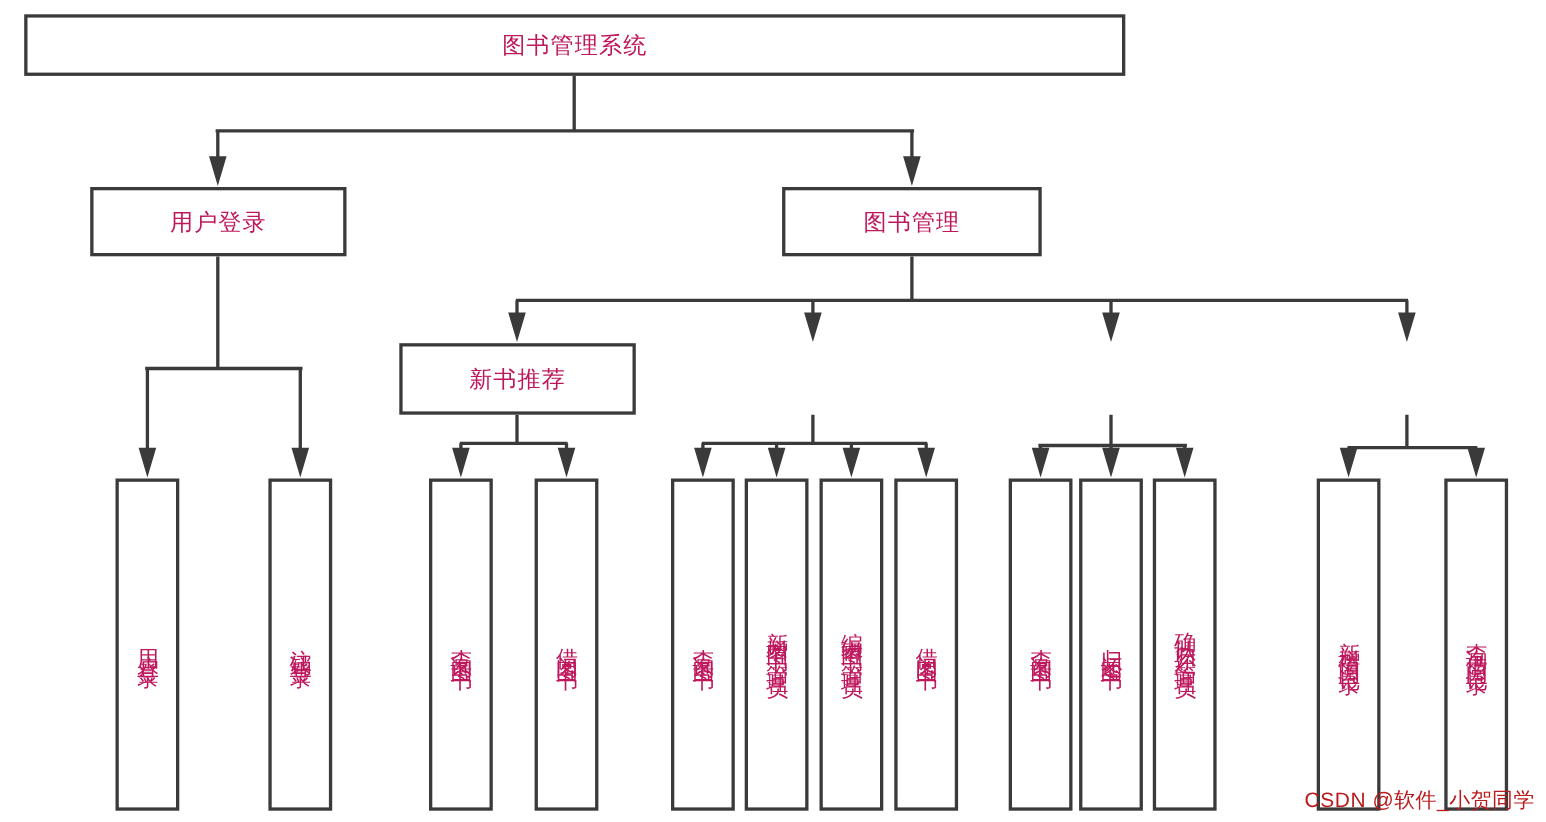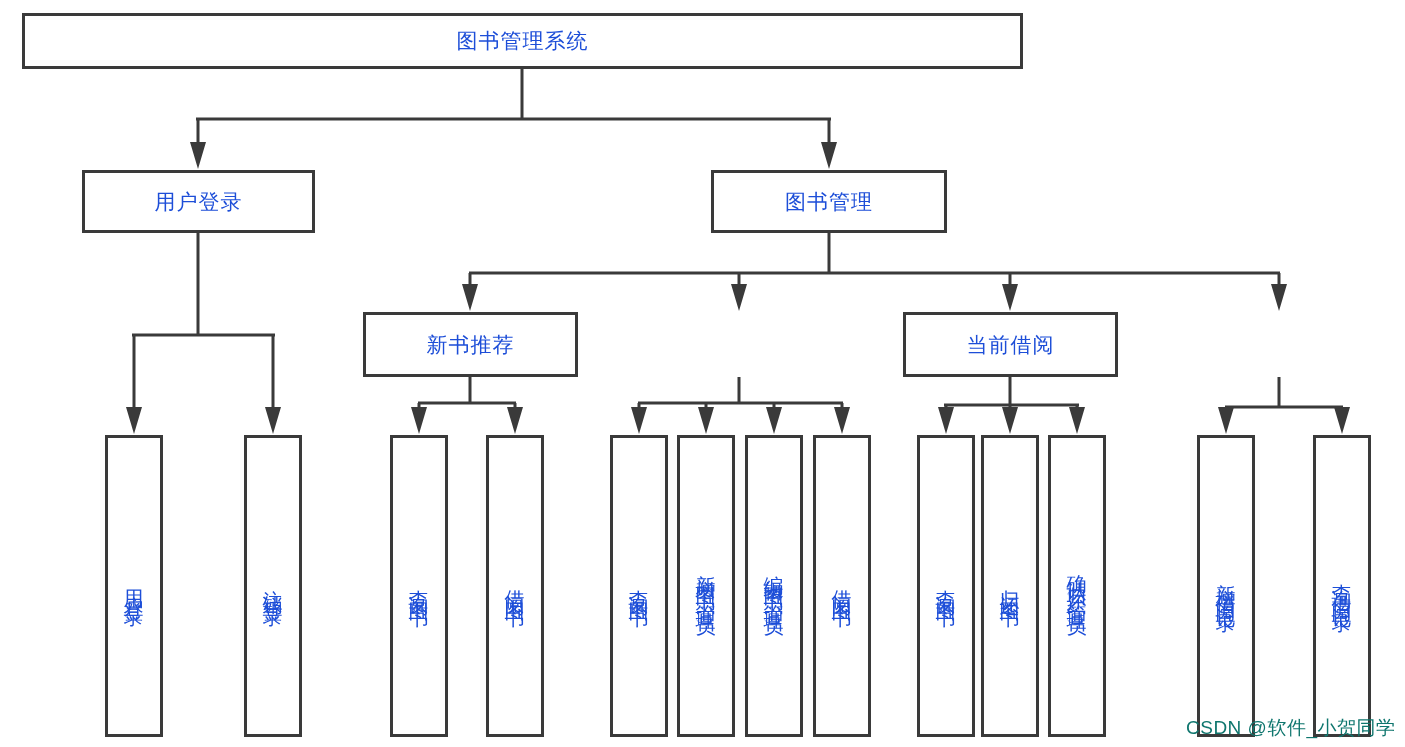--- a/index.html
+++ b/index.html
@@ -5,28 +5,28 @@
   html,body{margin:0;padding:0;background:#ffffff;}
   .canvas{
     position:relative;width:1405px;height:747px;background:#ffffff;overflow:hidden;
     font-family:"Liberation Sans","DejaVu Sans",sans-serif;color:#333333;
   }
   .wires{position:absolute;left:0;top:0;width:1405px;height:747px;}
   .node{
     position:absolute;box-sizing:border-box;background:#ffffff;
     border:3px solid #3a3a3a;display:flex;align-items:center;justify-content:center;
   }
-  .node .lbl{font-size:21px;letter-spacing:1px;color:#1d4ed8;white-space:nowrap;}
+  .node .lbl{font-size:21px;letter-spacing:1px;color:#be185d;white-space:nowrap;}
   .vnode .lbl{
     writing-mode:vertical-rl;text-orientation:upright;
     font-size:20px;letter-spacing:6px;line-height:1;white-space:nowrap;
   }
   .watermark{
     position:absolute;left:1186px;top:715px;z-index:5;
-    font-size:19px;color:#0f766e;white-space:nowrap;letter-spacing:0.5px;
+    font-size:19px;color:#b91c1c;white-space:nowrap;letter-spacing:0.5px;
   }
 </style>
 </head>
 <body>
 
 <div class="canvas">
 
   <svg class="wires" viewBox="0 0 1405 747" xmlns="http://www.w3.org/2000/svg">
     <path fill="none" stroke="#3a3a3a" stroke-width="3" d="M522 69 V120
              M196 119 H831
@@ -68,23 +68,20 @@
   <div class="node" style="left:82px;top:170px;width:233px;height:63px;">
     <span class="lbl">用户登录</span>
   </div>
   <div class="node" style="left:363px;top:312px;width:215px;height:65px;">
     <span class="lbl">新书推荐</span>
   </div>
 
   <div class="node" style="left:711px;top:170px;width:236px;height:63px;">
     <span class="lbl">图书管理</span>
   </div>
-  <div class="node" style="left:903px;top:312px;width:215px;height:65px;">
-    <span class="lbl">当前借阅</span>
-  </div>
 
   <div class="node vnode" style="left:105px;top:435px;width:58px;height:302px;">
     <span class="lbl">用户登录</span>
   </div>
   <div class="node vnode" style="left:244px;top:435px;width:58px;height:302px;">
     <span class="lbl">注销登录</span>
   </div>
 
   <div class="node vnode" style="left:390px;top:435px;width:58px;height:302px;">
     <span class="lbl">查询图书</span>

